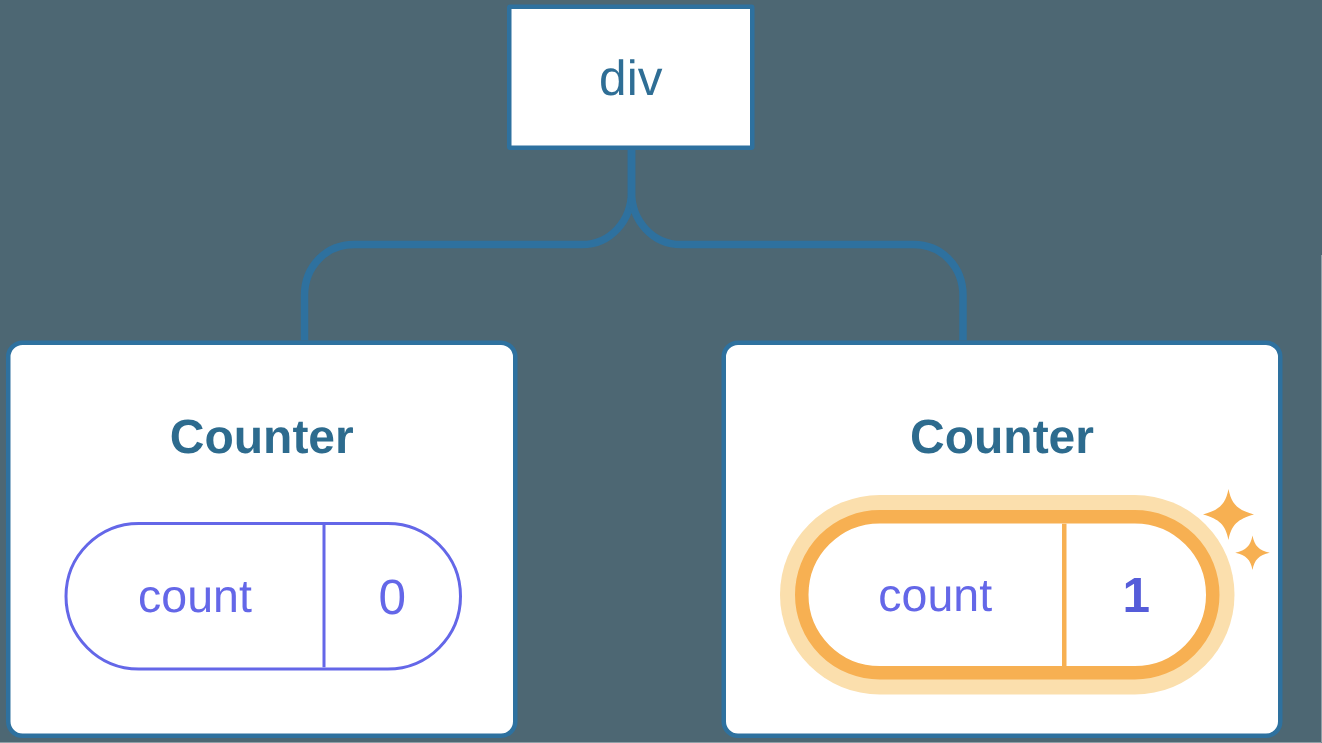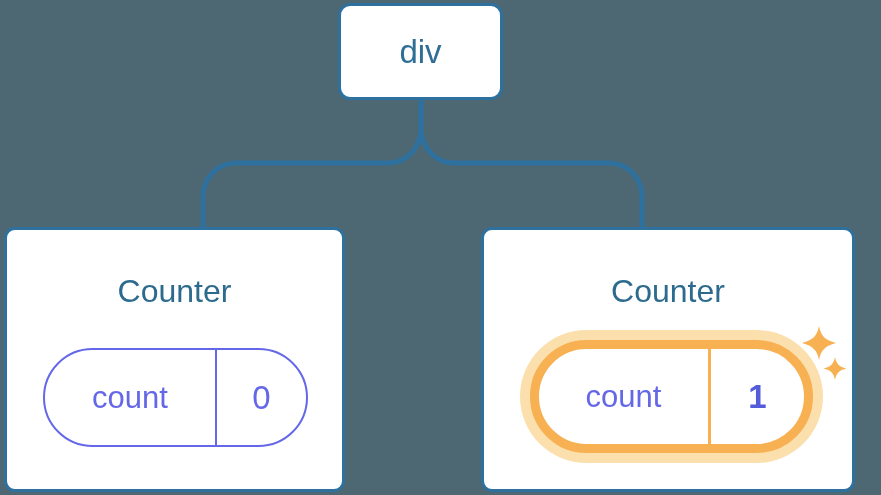--- a/index.html
+++ b/index.html
@@ -35,21 +35,21 @@
     stroke: var(--line);
     stroke-width: 5;
   }
 
   .node-root {
     position: absolute;
     left: 338px; top: 3px;
     width: 165px; height: 97px;
     background: var(--card-bg);
     border: 3px solid var(--line);
-    border-radius: 12px;
+    border-radius: 2px;
     display: flex; align-items: center; justify-content: center;
     font-size: 33px;
     font-weight: 500;
     color: var(--text-blue);
   }
 
   .card {
     position: absolute;
     top: 227px;
     height: 265px;
@@ -58,21 +58,21 @@
     border-radius: 11px;
   }
   .card-left  { left: 4px;   width: 341px; }
   .card-right { left: 481px; width: 374px; }
 
   .card-title {
     position: absolute;
     top: 43px; left: 0; right: 0;
     text-align: center;
     font-size: 32px;
-    font-weight: 400;
+    font-weight: 700;
     color: var(--title);
   }
 
   
   .pill {
     position: absolute;
     left: 36px; top: 118px;
     width: 265px; height: 99px;
     border: 2.5px solid var(--purple);
     border-radius: 60px;

